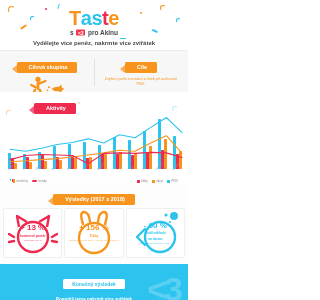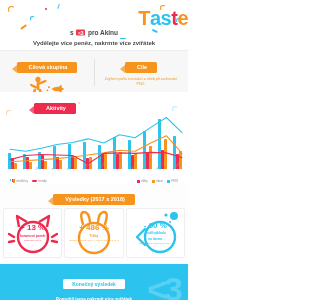--- a/index.html
+++ b/index.html
@@ -16,21 +16,21 @@
   .c-arc {
     border:1.2px solid currentColor; border-radius:50%;
     border-right-color:transparent; border-bottom-color:transparent;
   }
   .c-bar { border-radius:1px; }
 
   
   .header { position:relative; height:50px; background:#fff; overflow:hidden; }
   .logo {
     position:absolute; left:0; right:0; top:8px;
-    text-align:right; font-size:20px; font-weight:bold;
+    text-align:center; font-size:20px; font-weight:bold;
     letter-spacing:-0.5px; line-height:1;
   }
   .logo span { display:inline-block; }
   .sub {
     position:absolute; left:0; right:0; top:29px;
     text-align:center; font-size:6.5px; color:#4a4a4a; font-weight:bold;
   }
   .sub .heart {
     display:inline-block; background:#f4364c; color:#fff;
     font-size:5px; padding:0 1.5px; border-radius:1px; margin:0 1px;
@@ -365,21 +365,21 @@
 
       <div class="card">
         <svg class="shape" width="50" height="46" viewBox="0 0 50 46">
           <g fill="none" stroke="#f7941e" stroke-width="2.4" stroke-linejoin="round">
             <path d="M14 14 q-4-12 1-12 q5 0 6 10" stroke-linecap="round"></path>
             <path d="M36 14 q4-12 -1-12 q-5 0 -6 10" stroke-linecap="round"></path>
             <circle cx="25" cy="28" r="15"></circle>
           </g>
         </svg>
         <div class="stat">
-          <div class="stat-num t-org">+ 486 %</div>
+          <div class="stat-num t-org">+ 156 %</div>
           <div class="stat-l1 t-org">Tržby</div>
           <div class="stat-l2 t-org">vzrostl meziročně 298 %, za cíle uvedená 60 %</div>
         </div>
       </div>
 
       <div class="card">
         <svg class="shape" width="56" height="46" viewBox="0 0 56 46" style="left:54%;">
           <g fill="none" stroke="#2cc3ef" stroke-width="2.4" stroke-linejoin="round">
             <circle cx="30" cy="27" r="15"></circle>
             <path d="M15 19 L7 27 L15 35" stroke-linecap="round"></path>

